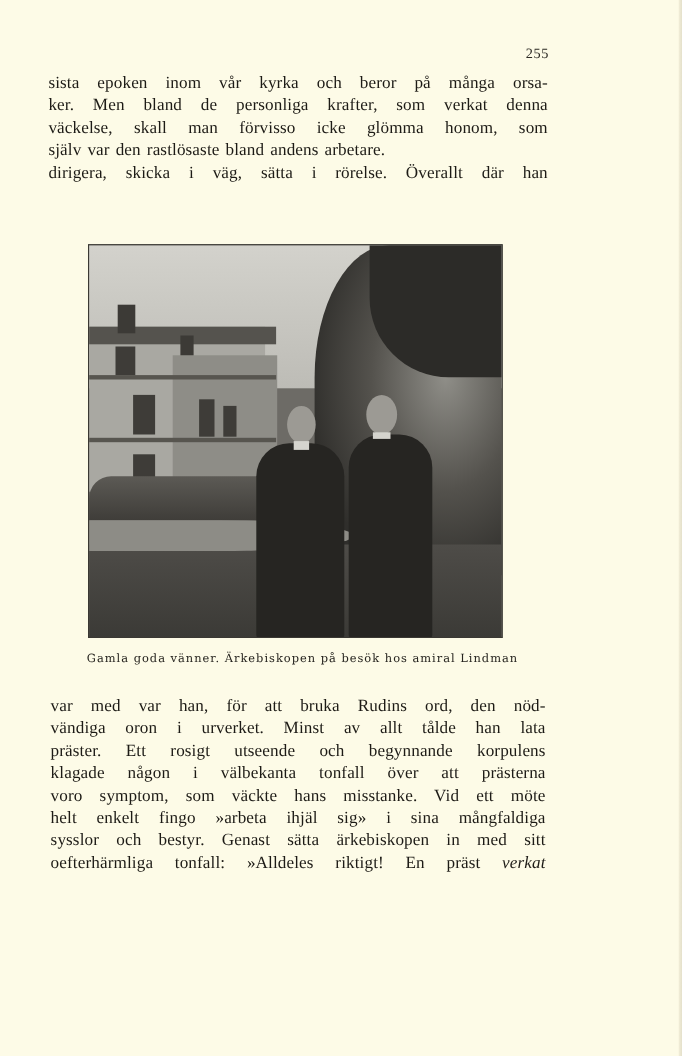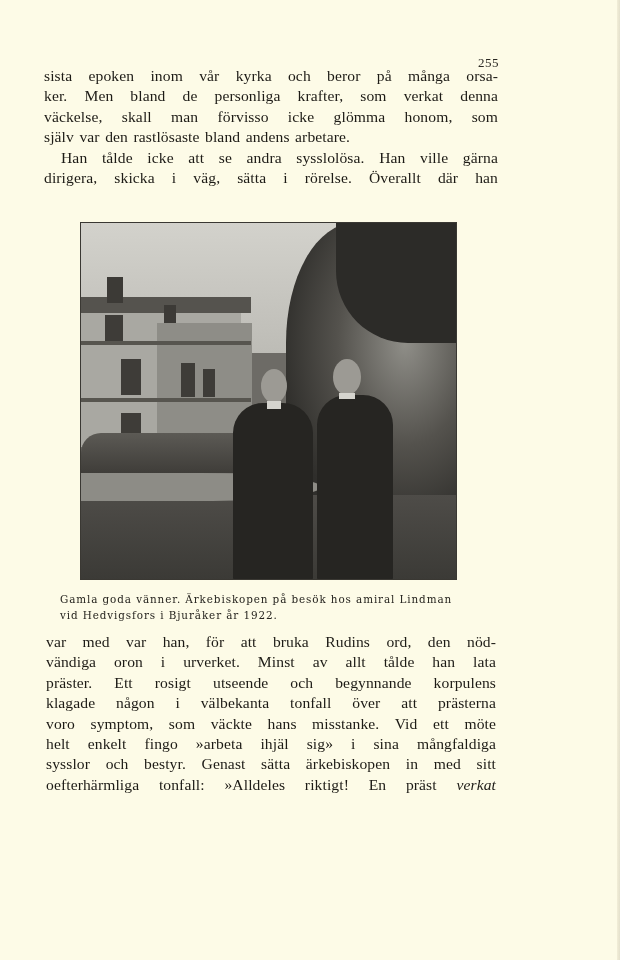--- a/index.html
+++ b/index.html
@@ -8,21 +8,21 @@
       background: #fdfbe7;
       position: relative;
       font-family: "Liberation Serif", "DejaVu Serif", serif;
       color: #1d1b16;
     }
     .page-edge {
       position: absolute; right: 0; top: 0; width: 3px; height: 960px;
       background: linear-gradient(to right, #f2eed8, #e4e0cb);
     }
     .page-number {
-      position: absolute; top: 55px; left: 478px; width: 20px;
+      position: absolute; top: 41px; left: 478px; width: 20px;
       text-align: right;
       font-size: 13px; letter-spacing: 0.5px;
       color: #2a2822;
     }
     .text-block {
       position: absolute; left: 44px; width: 454px;
       font-size: 15.6px; line-height: 20.4px;
       text-align: justify;
       letter-spacing: 0.1px;
       word-spacing: 1.5px;
@@ -68,36 +68,36 @@
       background: linear-gradient(to bottom, #4e4c48, #3a3935); }
     .photo .person { position: absolute; background: #262522; border-radius: 30px 30px 4px 4px; }
     .photo .head { position: absolute; background: #9c9a94; border-radius: 50%; }
     .photo .collar { position: absolute; background: #d5d4ce; }
 
     .caption {
       position: absolute; left: 60px; width: 430px; top: 591px;
       font-family: "DejaVu Serif", "Liberation Serif", serif;
       font-size: 10.4px; line-height: 16px;
       letter-spacing: 0.9px;
+      text-align: center;
       color: #25231e;
     }
   </style>
 </head>
 <body>
 
 <div class="page-edge"></div>
 
 <div class="page-number">255</div>
 
 <div class="text-block" id="block1">
   <span class="line">sista epoken inom vår kyrka och beror på många orsa-</span>
   <span class="line">ker. Men bland de personliga krafter, som verkat denna</span>
   <span class="line">väckelse, skall man förvisso icke glömma honom, som</span>
   <span class="line last">själv var den rastlösaste bland andens arbetare.</span>
-  <span class="line indent">Han tålde icke att se andra sysslolösa. Han ville gärna</span>
   <span class="line">dirigera, skicka i väg, sätta i rörelse. Överallt där han</span>
 </div>
 
 <div class="photo">
   <div class="sky"></div>
   <div class="house"></div>
   <div class="house-wing"></div>
   <div class="house-roof"></div>
   <div class="chimney1"></div>
   <div class="chimney2"></div>
@@ -116,21 +116,20 @@
   <div class="person" style="left:152px;top:180px;width:80px;height:178px;"></div>
   <div class="head" style="left:180px;top:146px;width:26px;height:34px;"></div>
   <div class="collar" style="left:186px;top:178px;width:14px;height:8px;"></div>
   <div class="person" style="left:236px;top:172px;width:76px;height:186px;"></div>
   <div class="head" style="left:252px;top:136px;width:28px;height:36px;"></div>
   <div class="collar" style="left:258px;top:170px;width:16px;height:6px;"></div>
 </div>
 
 <div class="caption">
   <div>Gamla goda vänner. Ärkebiskopen på besök hos amiral Lindman</div>
-  <div>vid Hedvigsfors i Bjuråker år 1922.</div>
 </div>
 
 <div class="text-block" id="block2">
   <span class="line">var med var han, för att bruka Rudins ord, den nöd-</span>
   <span class="line">vändiga oron i urverket. Minst av allt tålde han lata</span>
   <span class="line">präster. Ett rosigt utseende och begynnande korpulens</span>
   <span class="line">klagade någon i välbekanta tonfall över att prästerna</span>
   <span class="line">voro symptom, som väckte hans misstanke. Vid ett möte</span>
   <span class="line">helt enkelt fingo »arbeta ihjäl sig» i sina mångfaldiga</span>
   <span class="line">sysslor och bestyr. Genast sätta ärkebiskopen in med sitt</span>

